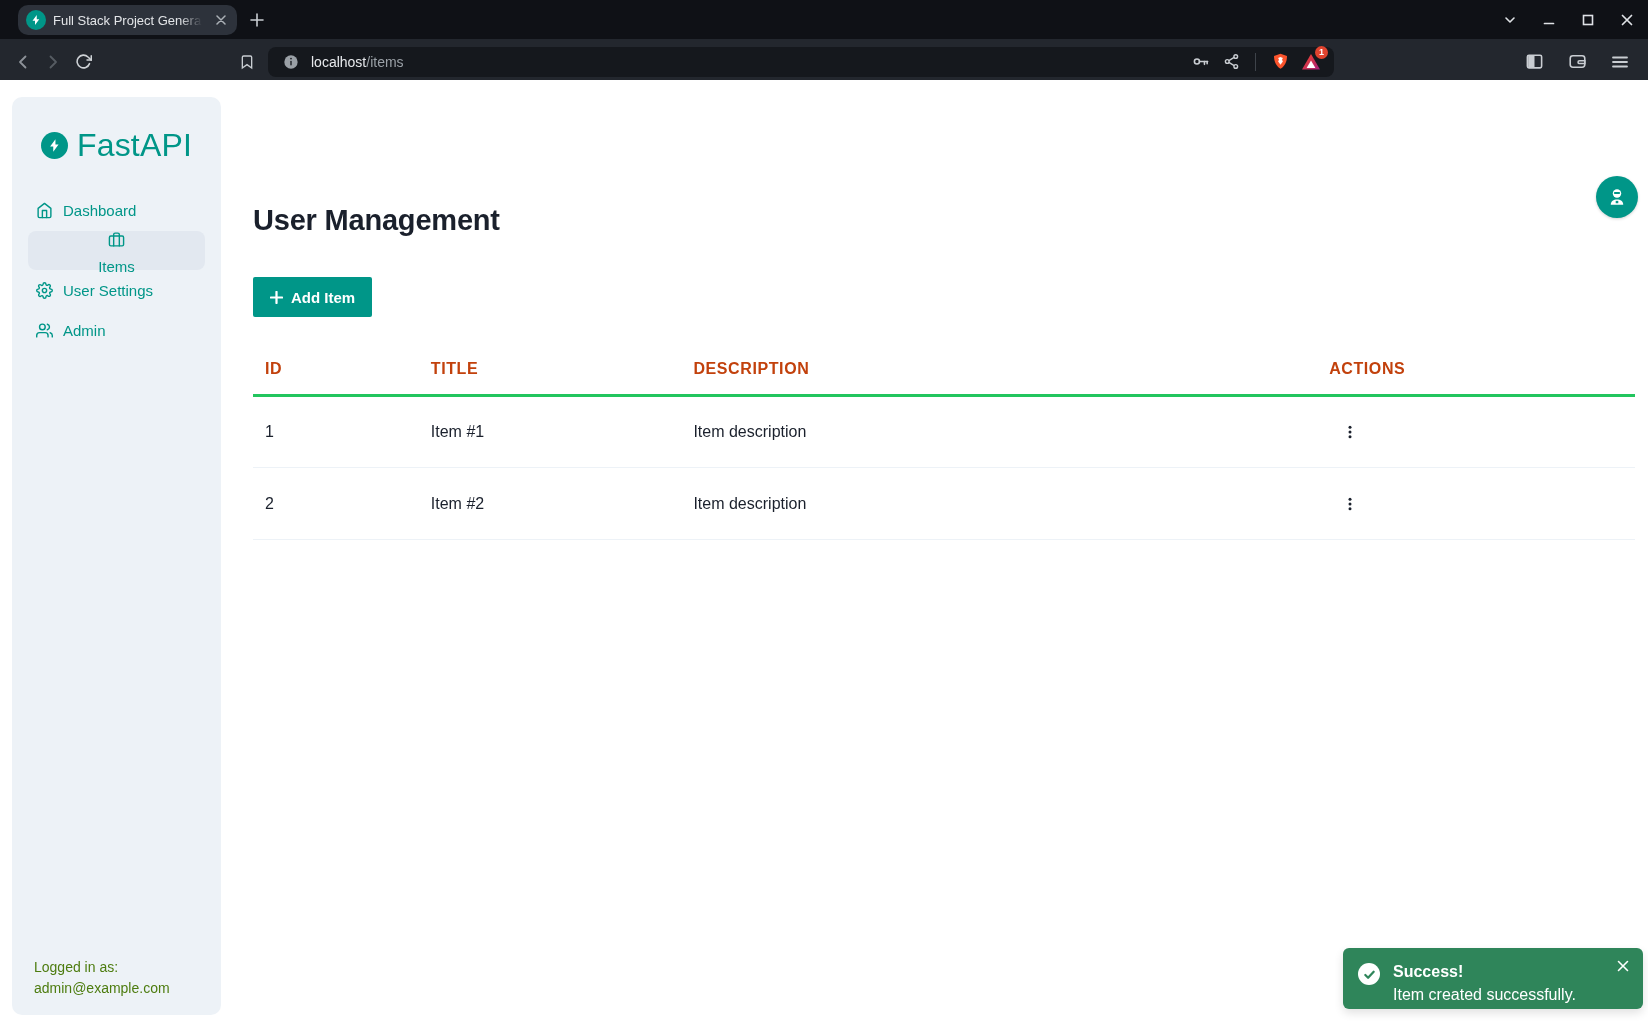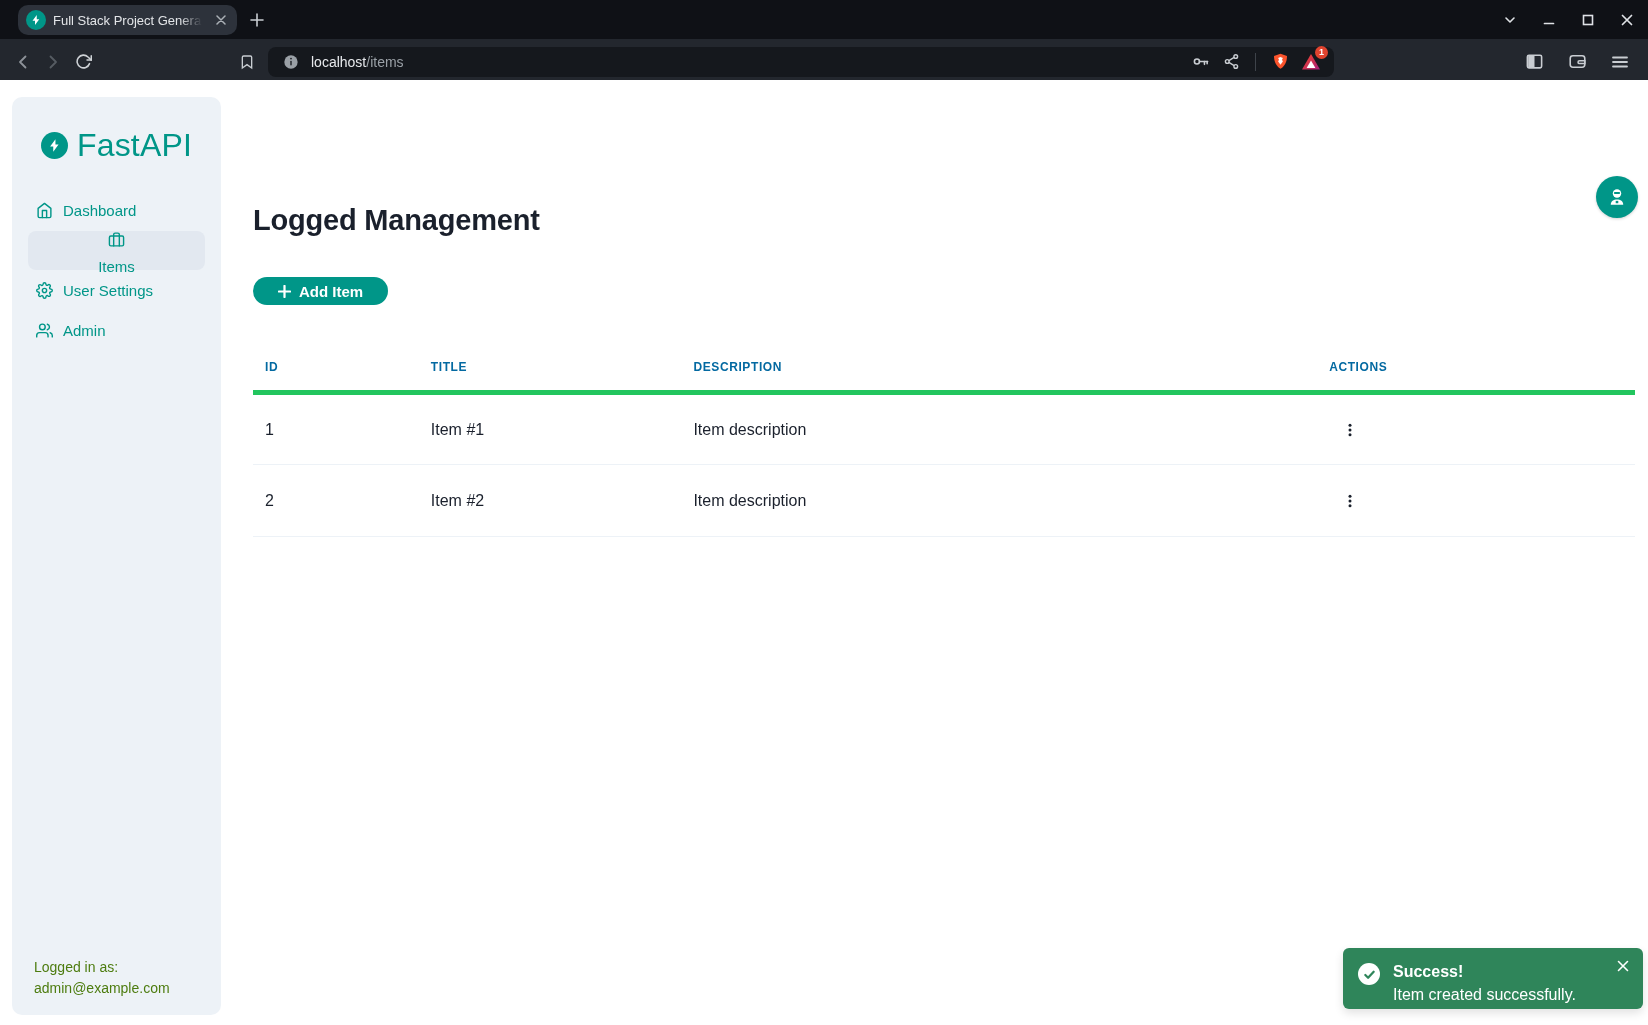--- a/index.html
+++ b/index.html
@@ -65,34 +65,34 @@
     display:flex; align-items:center; gap:10px; padding:0 8px; cursor:pointer;
     color:#009688; }
   .nav-item.active { background:#e2e8f0;flex-direction:column; }
   .nav-label { font-size:15px; color:#009688;text-align:center; }
   .sidebar-footer { position:absolute; left:22px; bottom:16px; font-size:14px;
     color:#4d7c0f; line-height:21px; }
 
   .page-title { position:absolute; left:253px; top:124px; font-size:29px;
     font-weight:bold; color:#1a202c; letter-spacing:-0.2px; }
 
-  .add-btn { position:absolute; left:253px; top:197px; height:28px;
-    padding:0 25px; border:none; border-radius:16px; background:#009688;
+  .add-btn { position:absolute; left:253px; top:197px; height:40px;
+    padding:0 17px; border:none; border-radius:2px; background:#009688;
     color:#fff; font-family:inherit; font-size:15px; font-weight:bold;
     display:flex; align-items:center; gap:8px; cursor:pointer; }
 
   .items-table { position:absolute; left:253px; top:268px; width:1382px;
     border-collapse:collapse; table-layout:fixed; }
   .items-table col.c-id { width:12%; }
   .items-table col.c-title { width:19%; }
   .items-table col.c-desc { width:46%; }
   .items-table col.c-act { width:23%; }
-  .items-table th { text-align:left; font-size:12px; font-weight:bold;
-    color:#0369a1; letter-spacing:0.6px; padding:12px 12px 16px 12px;
-    border-bottom:5px solid #22c55e; }
+  .items-table th { text-align:left; font-size:16px; font-weight:bold;
+    color:#c2410c; letter-spacing:0.6px; padding:12px 12px 16px 12px;
+    border-bottom:3px solid #22c55e; }
   .items-table td { height:72px; font-size:16px; color:#1a202c;
     padding-left:12px; border-bottom:1px solid #edf2f7; }
   .kebab-btn { background:none; border:none; cursor:pointer; width:30px;
     height:30px; display:flex; align-items:center; justify-content:center;
     margin-left:6px; }
 
   .avatar-btn { position:absolute; left:1596px; top:96px; width:42px; height:42px;
     border-radius:50%; background:#009688; border:none; cursor:pointer;
     display:flex; align-items:center; justify-content:center;
     box-shadow:0 1px 3px rgba(0,0,0,0.18); }
@@ -306,21 +306,21 @@
         <span class="nav-label">Admin</span>
       </div>
     </nav>
 
     <div class="sidebar-footer">
       <div>Logged in as:</div>
       <div>admin@example.com</div>
     </div>
   </aside>
 
-  <h1 class="page-title">Logged Management</h1>
+  <h1 class="page-title">User Management</h1>
 
   <button class="add-btn">
     <svg width="13" height="13" viewBox="0 0 14 14">
         <path d="M7 1v12M1 7h12" stroke="#fff" stroke-width="2.4" stroke-linecap="round"></path>
       </svg>
     <span>Add Item</span>
   </button>
 
   <table class="items-table">
     <colgroup>

